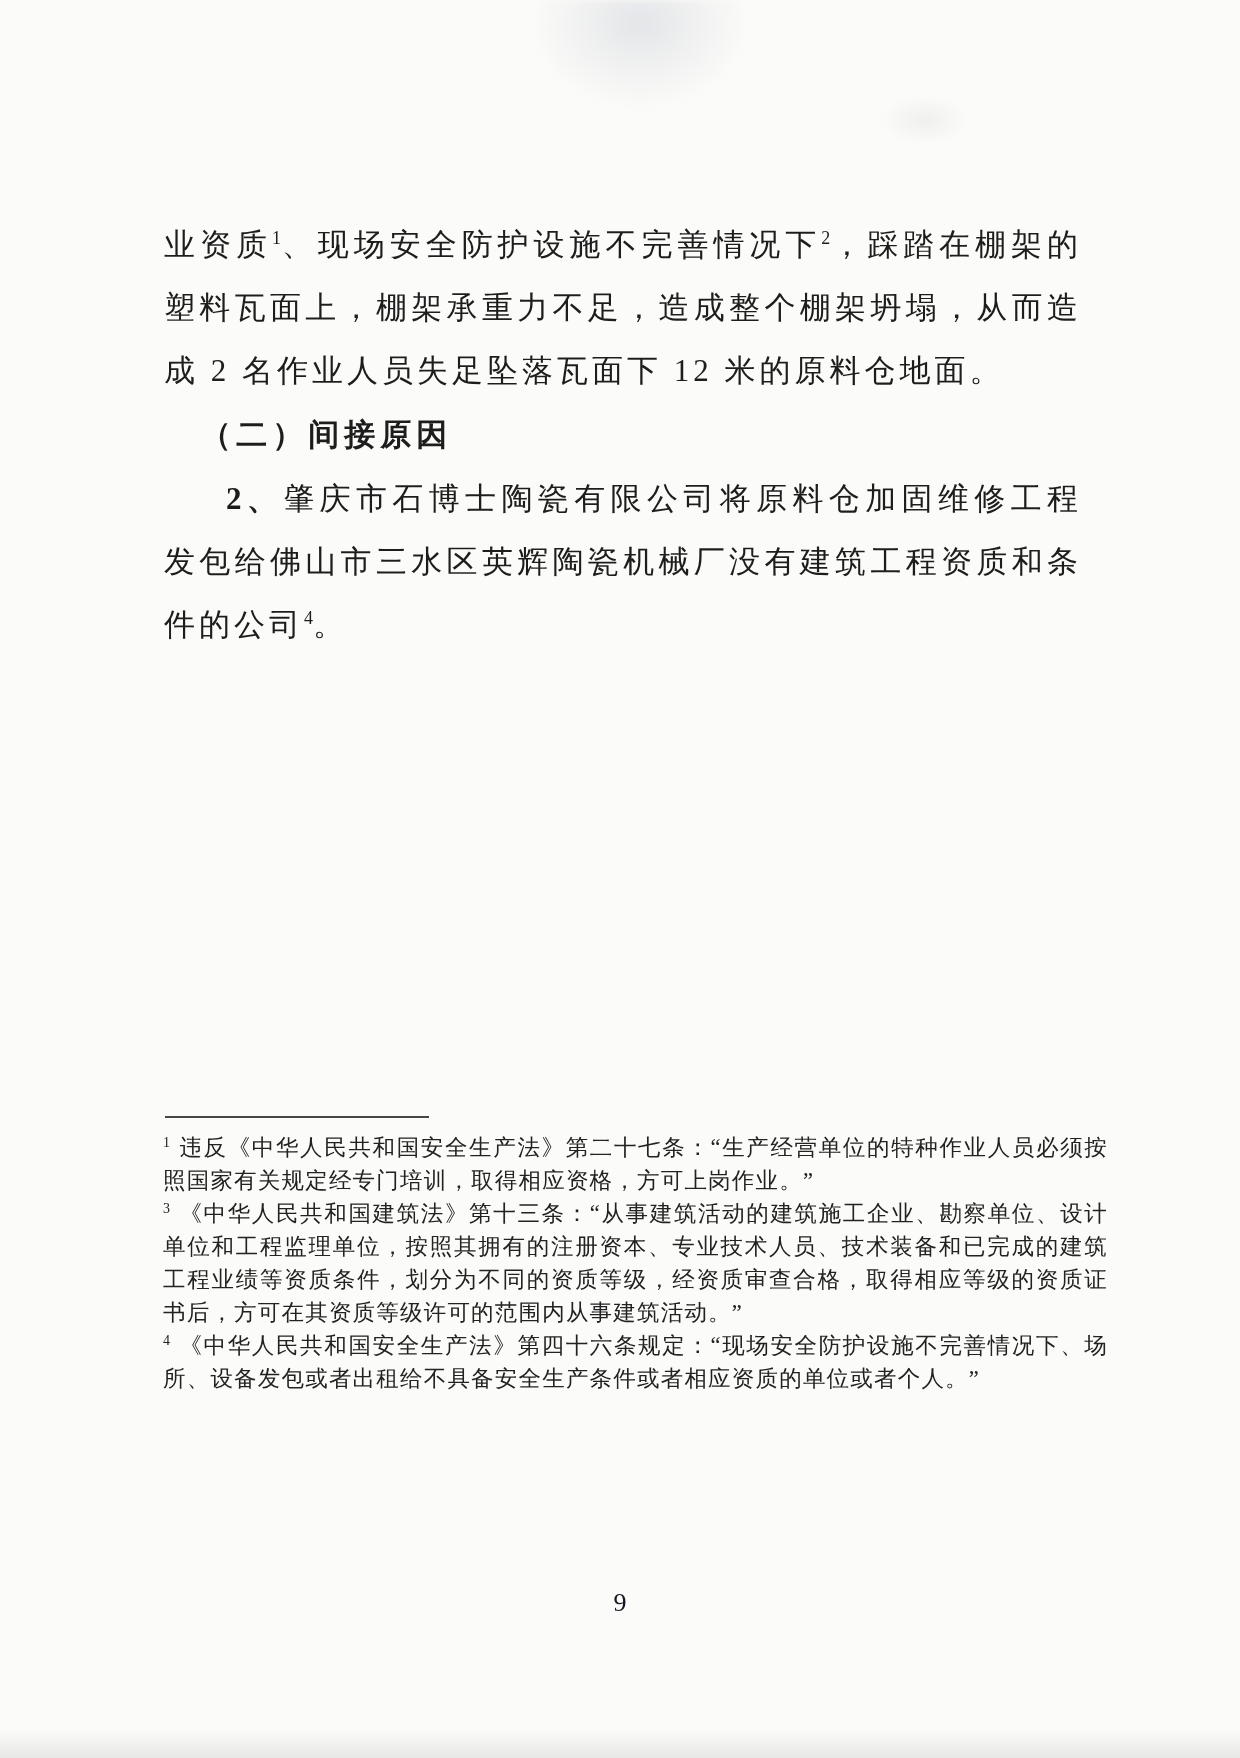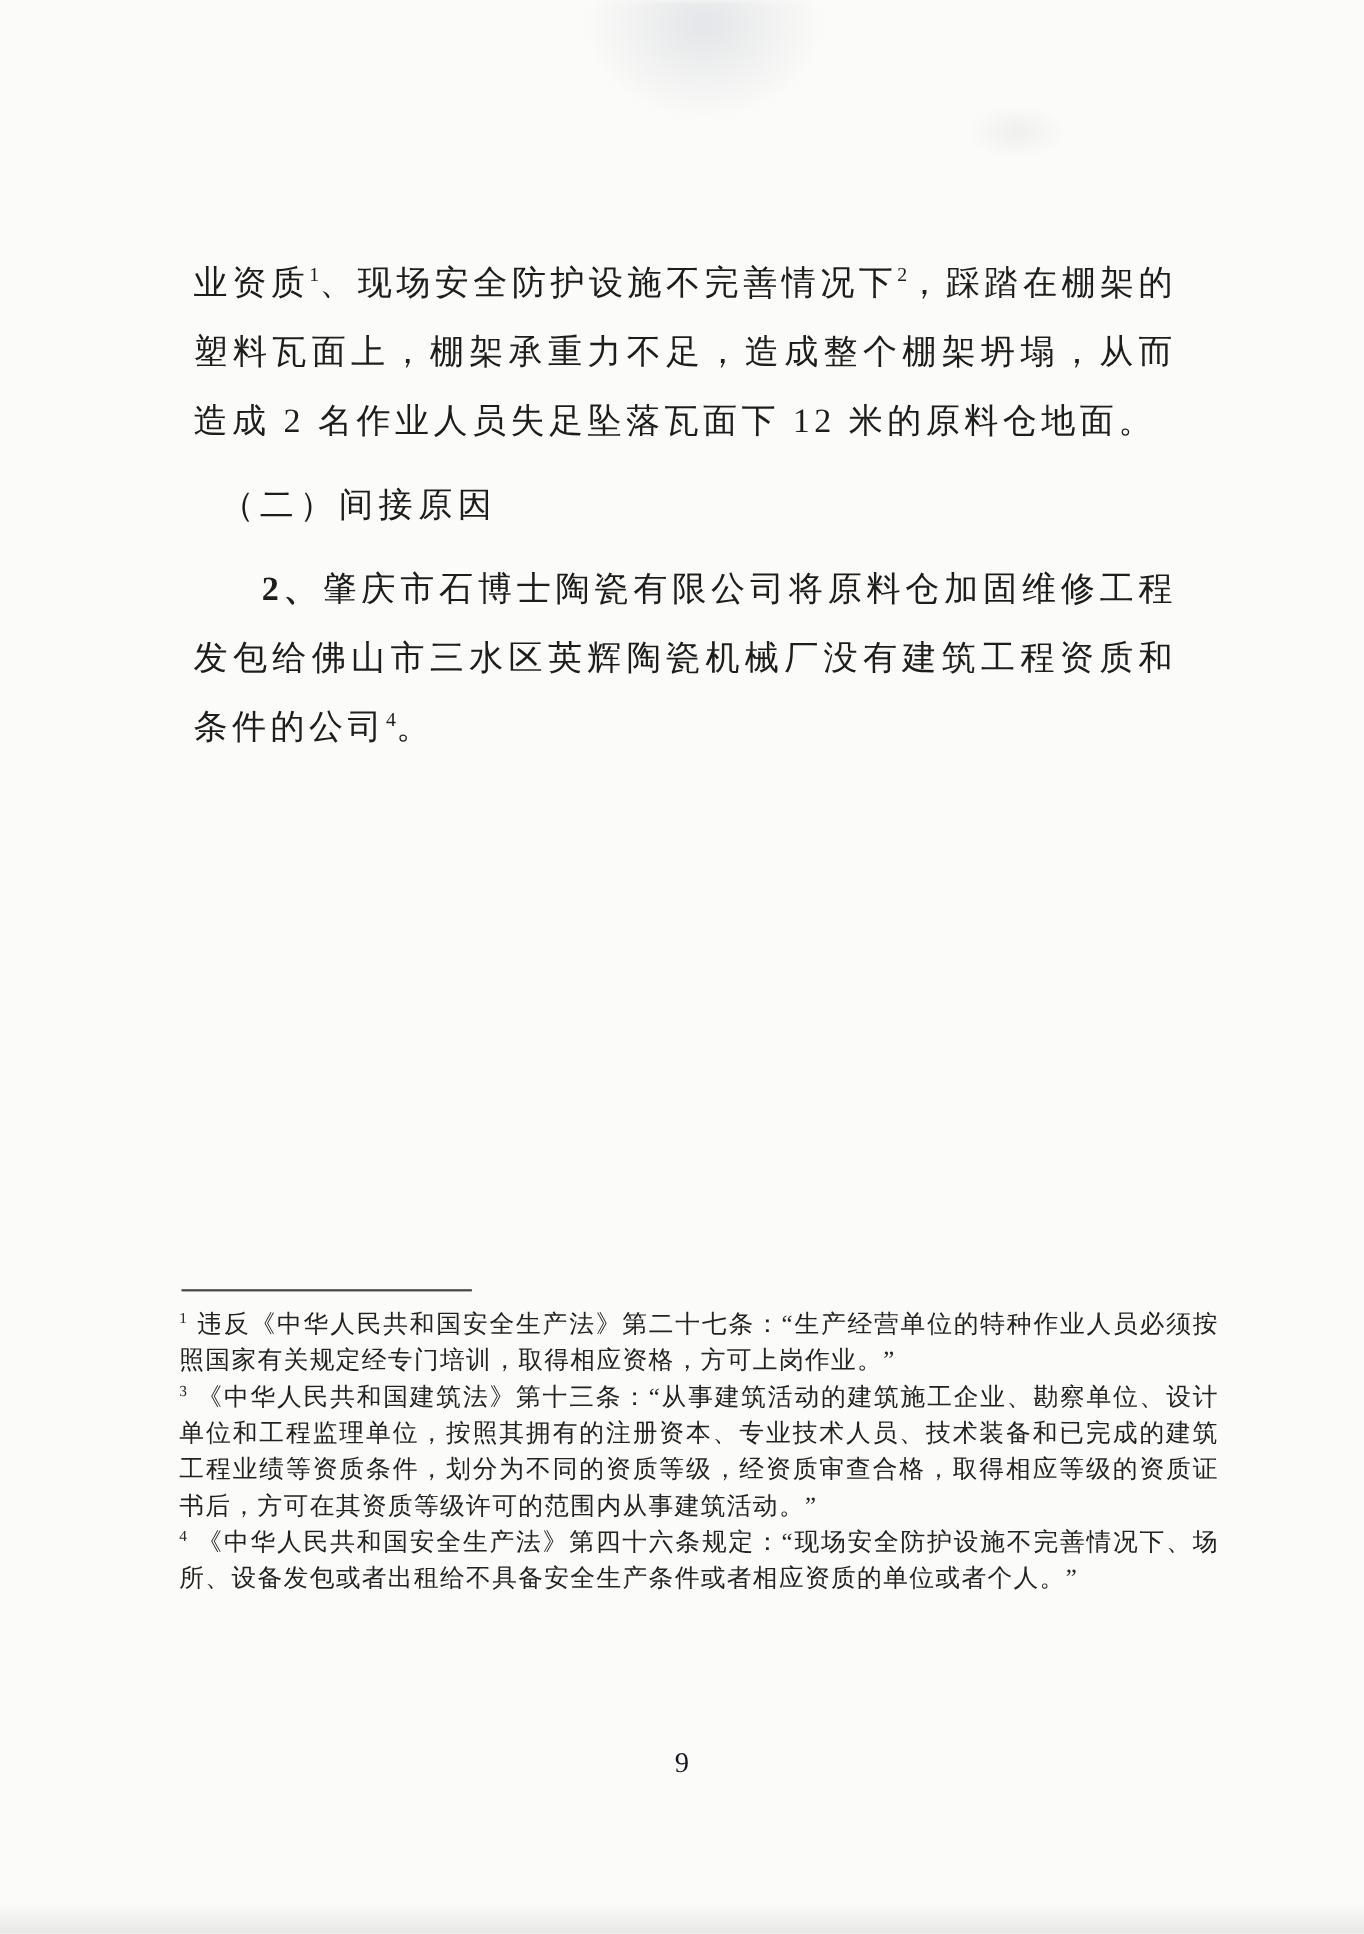--- a/index.html
+++ b/index.html
@@ -33,41 +33,41 @@
   }
   
   .body-text {
     position: absolute;
     left: 163px; top: 212px; width: 920px;
     font-size: 31px;
     line-height: 63px;
     letter-spacing: 4px;
     text-align: justify;
   }
-  .body-text p { margin: 13px; text-indent: 2em; }
+  .body-text p { margin: 1px; text-indent: 2em; }
   .body-text p.no-indent { text-indent: 0; }
   .section-heading {
     margin: 0;
     font-size: 31px;
     line-height: 63px;
-    font-weight: normal;
+    font-weight: bold;
     text-indent: 1.2em;
     letter-spacing: 5px;
   }
   .item-num { font-weight: bold; }
   sup.fn-ref {
     font-size: 0.58em;
     letter-spacing: 0;
     vertical-align: super;
     line-height: 0;
   }
   
   .footnote-section {
     position: absolute;
-    left: 163px; top: 1172px; width: 945px;
+    left: 163px; top: 1116px; width: 945px;
     font-size: 22.5px;
     line-height: 33px;
     letter-spacing: 1.2px;
     text-align: justify;
     color: #222;
   }
   .fn-rule {
     border: none;
     border-top: 2px solid #454545;
     width: 264px;

